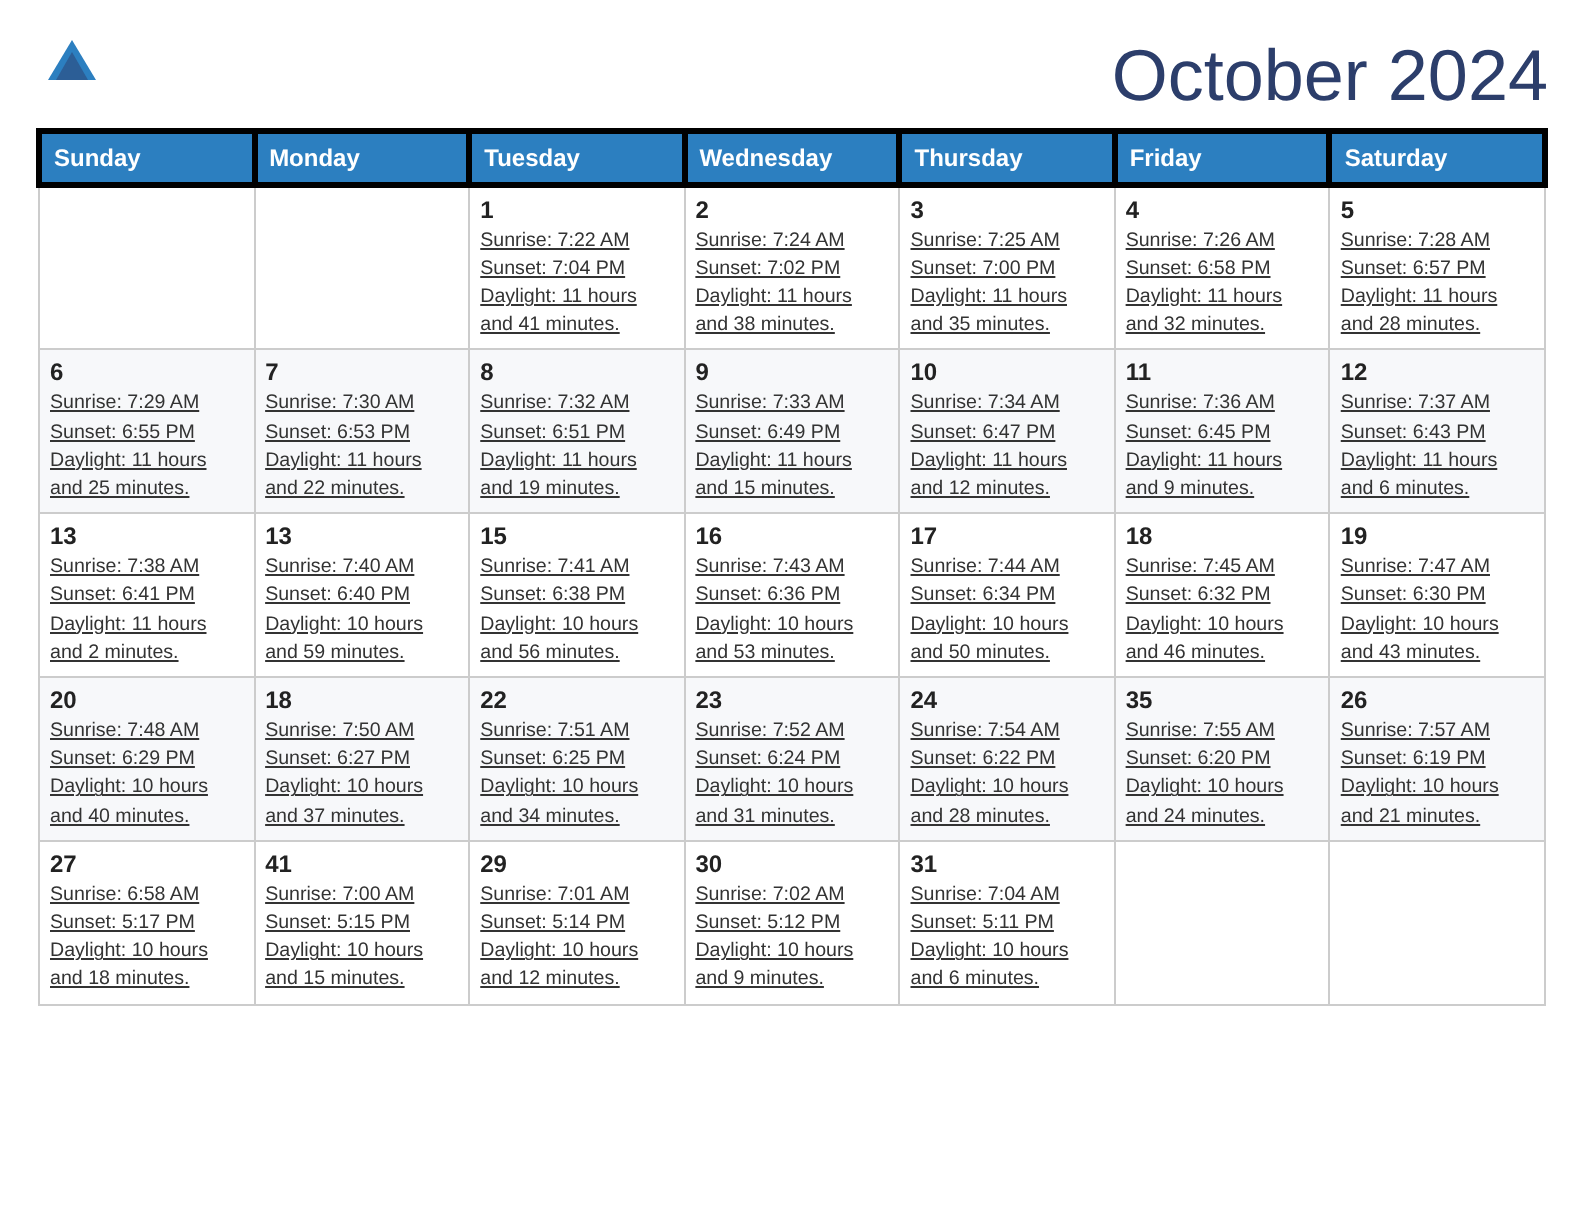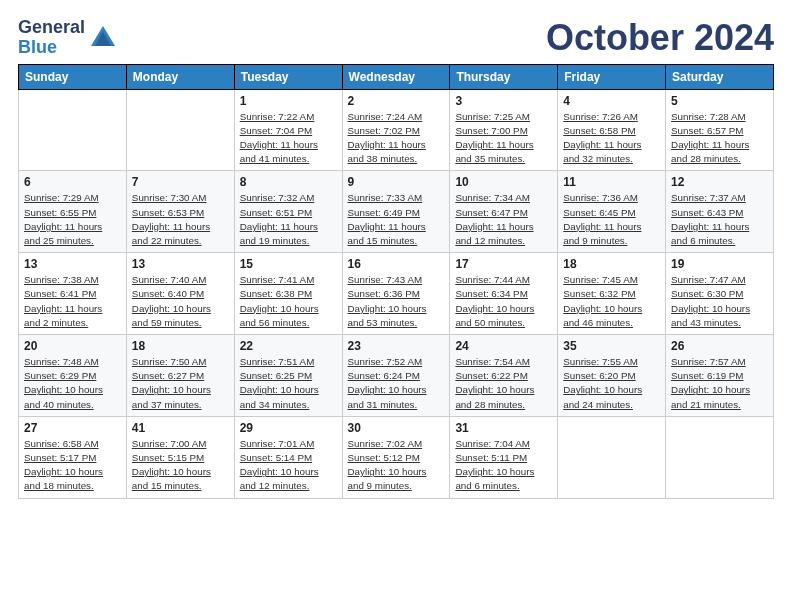--- a/index.html
+++ b/index.html
@@ -35,42 +35,42 @@
     .logo-icon {
       width: 28px;
       height: 28px;
       margin-left: 4px;
     }
     .title-block {
       text-align: right;
     }
     .month-title {
       font-size: 36px;
-      font-weight: bold;
+      font-weight: normal;
       color: #2c3e6b;
       line-height: 1.1;
     }
     .location {
       font-size: 14px;
       color: #444;
       margin-top: 2px;
     }
     .calendar {
       width: 100%;
       border-collapse: collapse;
       font-size: 10.5px;
     }
     .calendar th {
       background: #2c7fc0;
       color: #fff;
       text-align: left;
       padding: 5px 6px;
       font-size: 12px;
       font-weight: bold;
-      border: 1px solid #000000;
+      border: 3px solid #000000;
     }
     .calendar td {
       border: 1px solid #ccc;
       vertical-align: top;
       padding: 4px 5px;
       width: 107px;
       min-height: 75px;
       background: #fff;
     }
     .calendar tr:nth-child(even) td {
@@ -92,24 +92,20 @@
     .week-row td { height: 78px; }
   </style>
 </head>
 <body>
 
 <div class="page">
   <div class="header">
     <div class="logo">
       <div>
         <div style="display:flex;align-items:center;">
-          <span class="logo-text">
-            <span class="logo-general">General</span><br>
-            <span class="logo-blue">Blue</span>
-          </span>
 
           <svg class="logo-icon" viewBox="0 0 28 28" fill="none">
             <polygon points="14,2 26,22 2,22" fill="#2c7fc0"></polygon>
             <polygon points="14,8 22,22 6,22" fill="#2c3e6b" opacity="0.5"></polygon>
           </svg>
         </div>
       </div>
     </div>
     <div class="title-block">
       <div class="month-title">October 2024</div>

